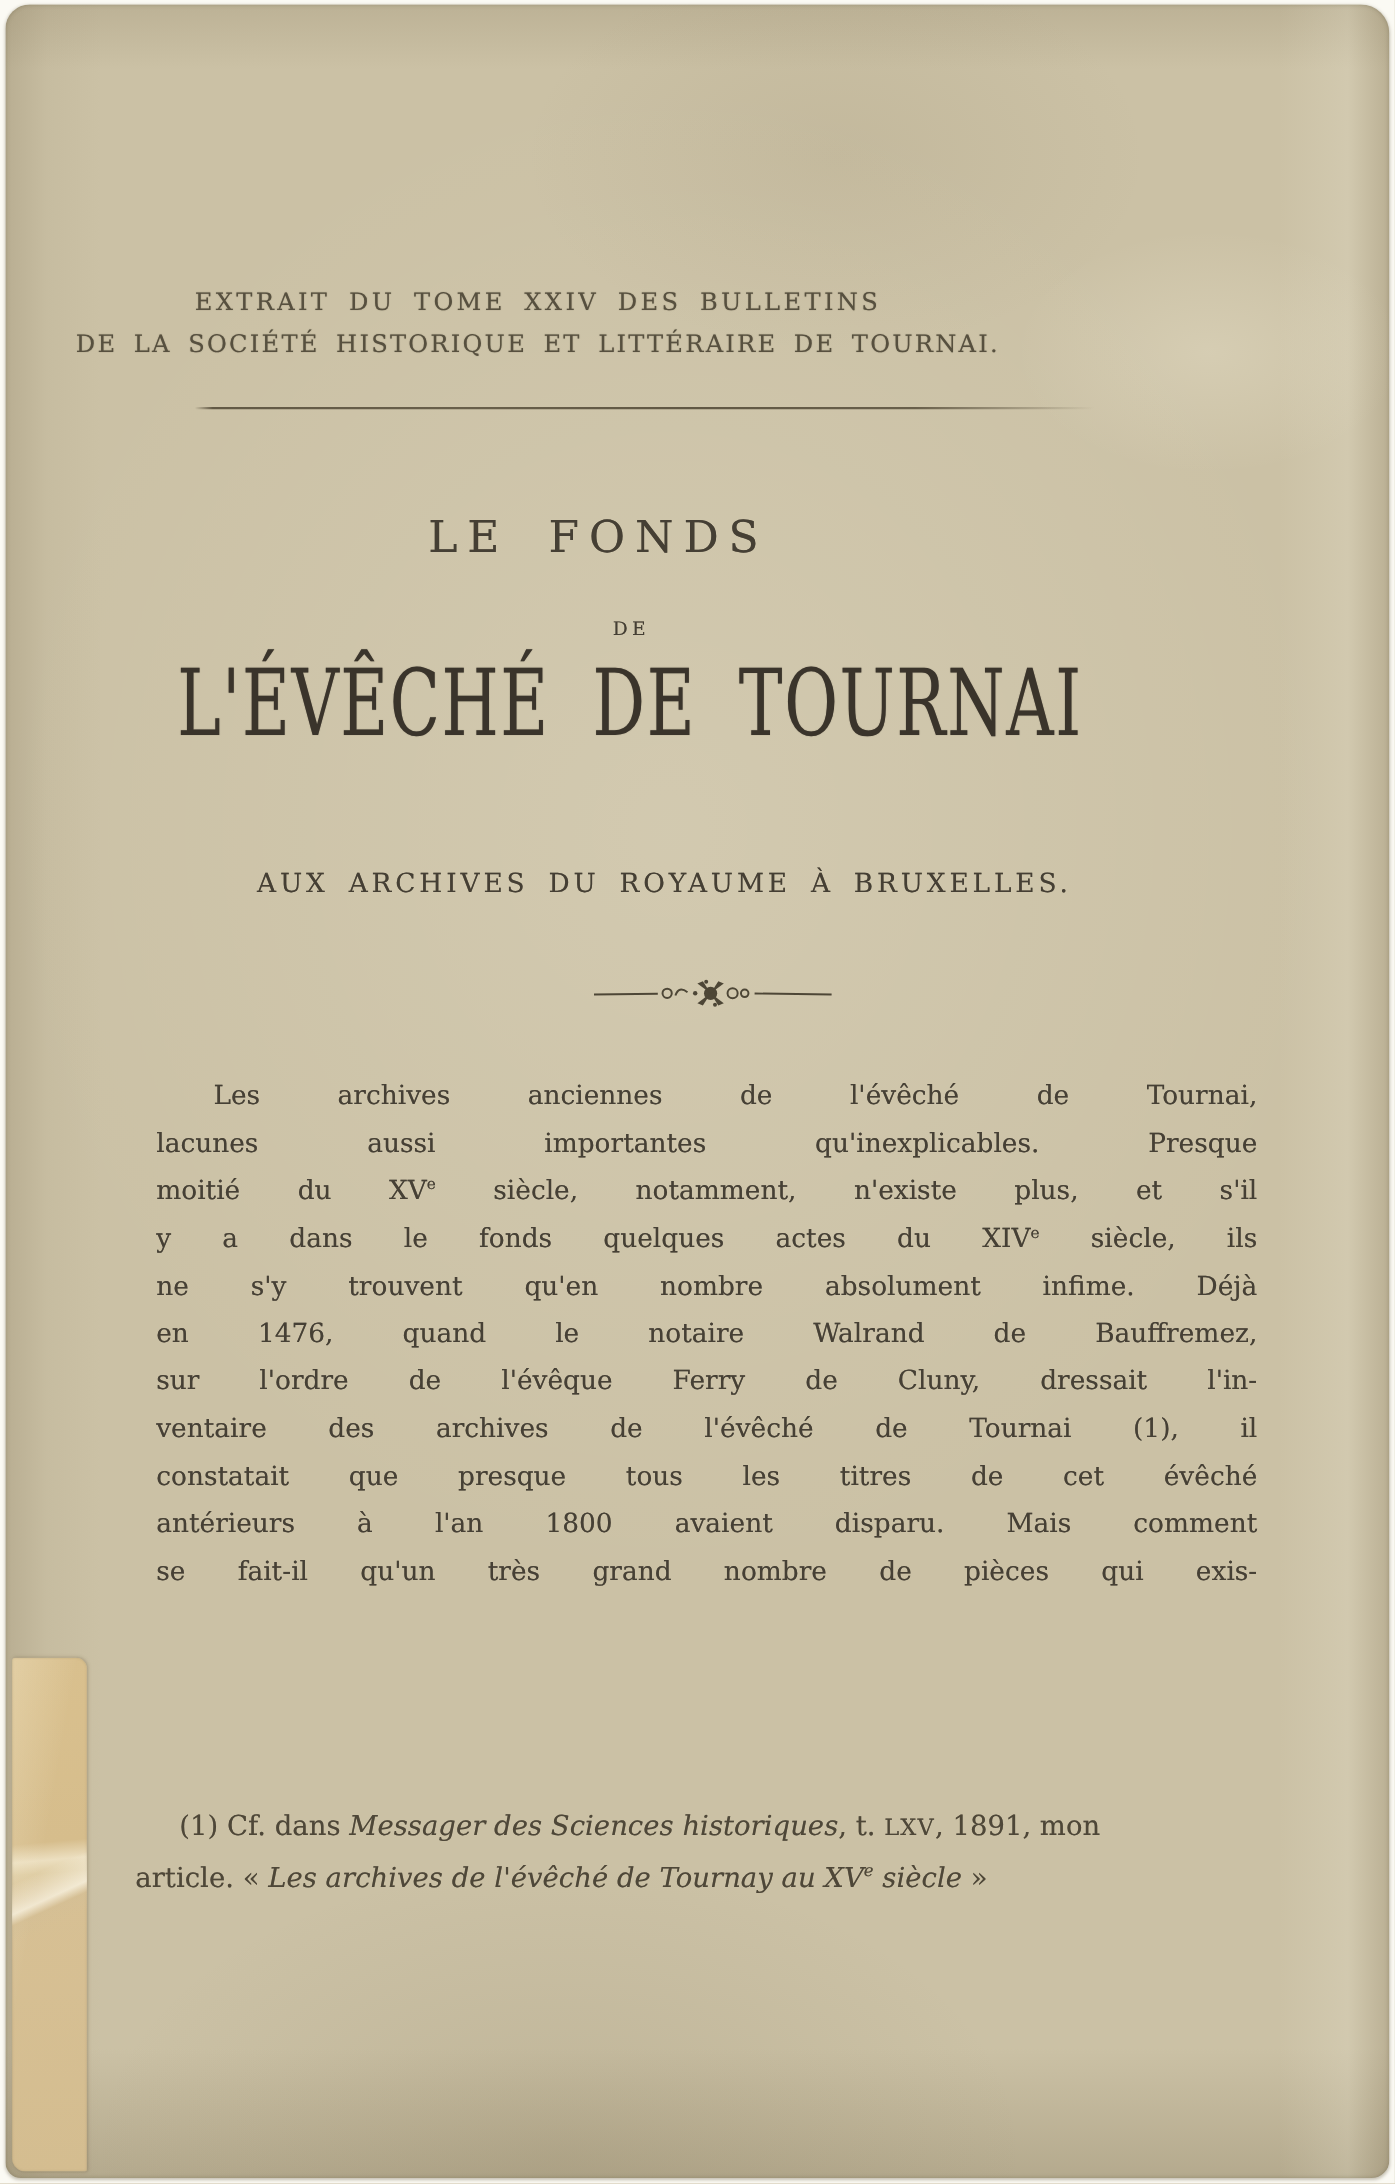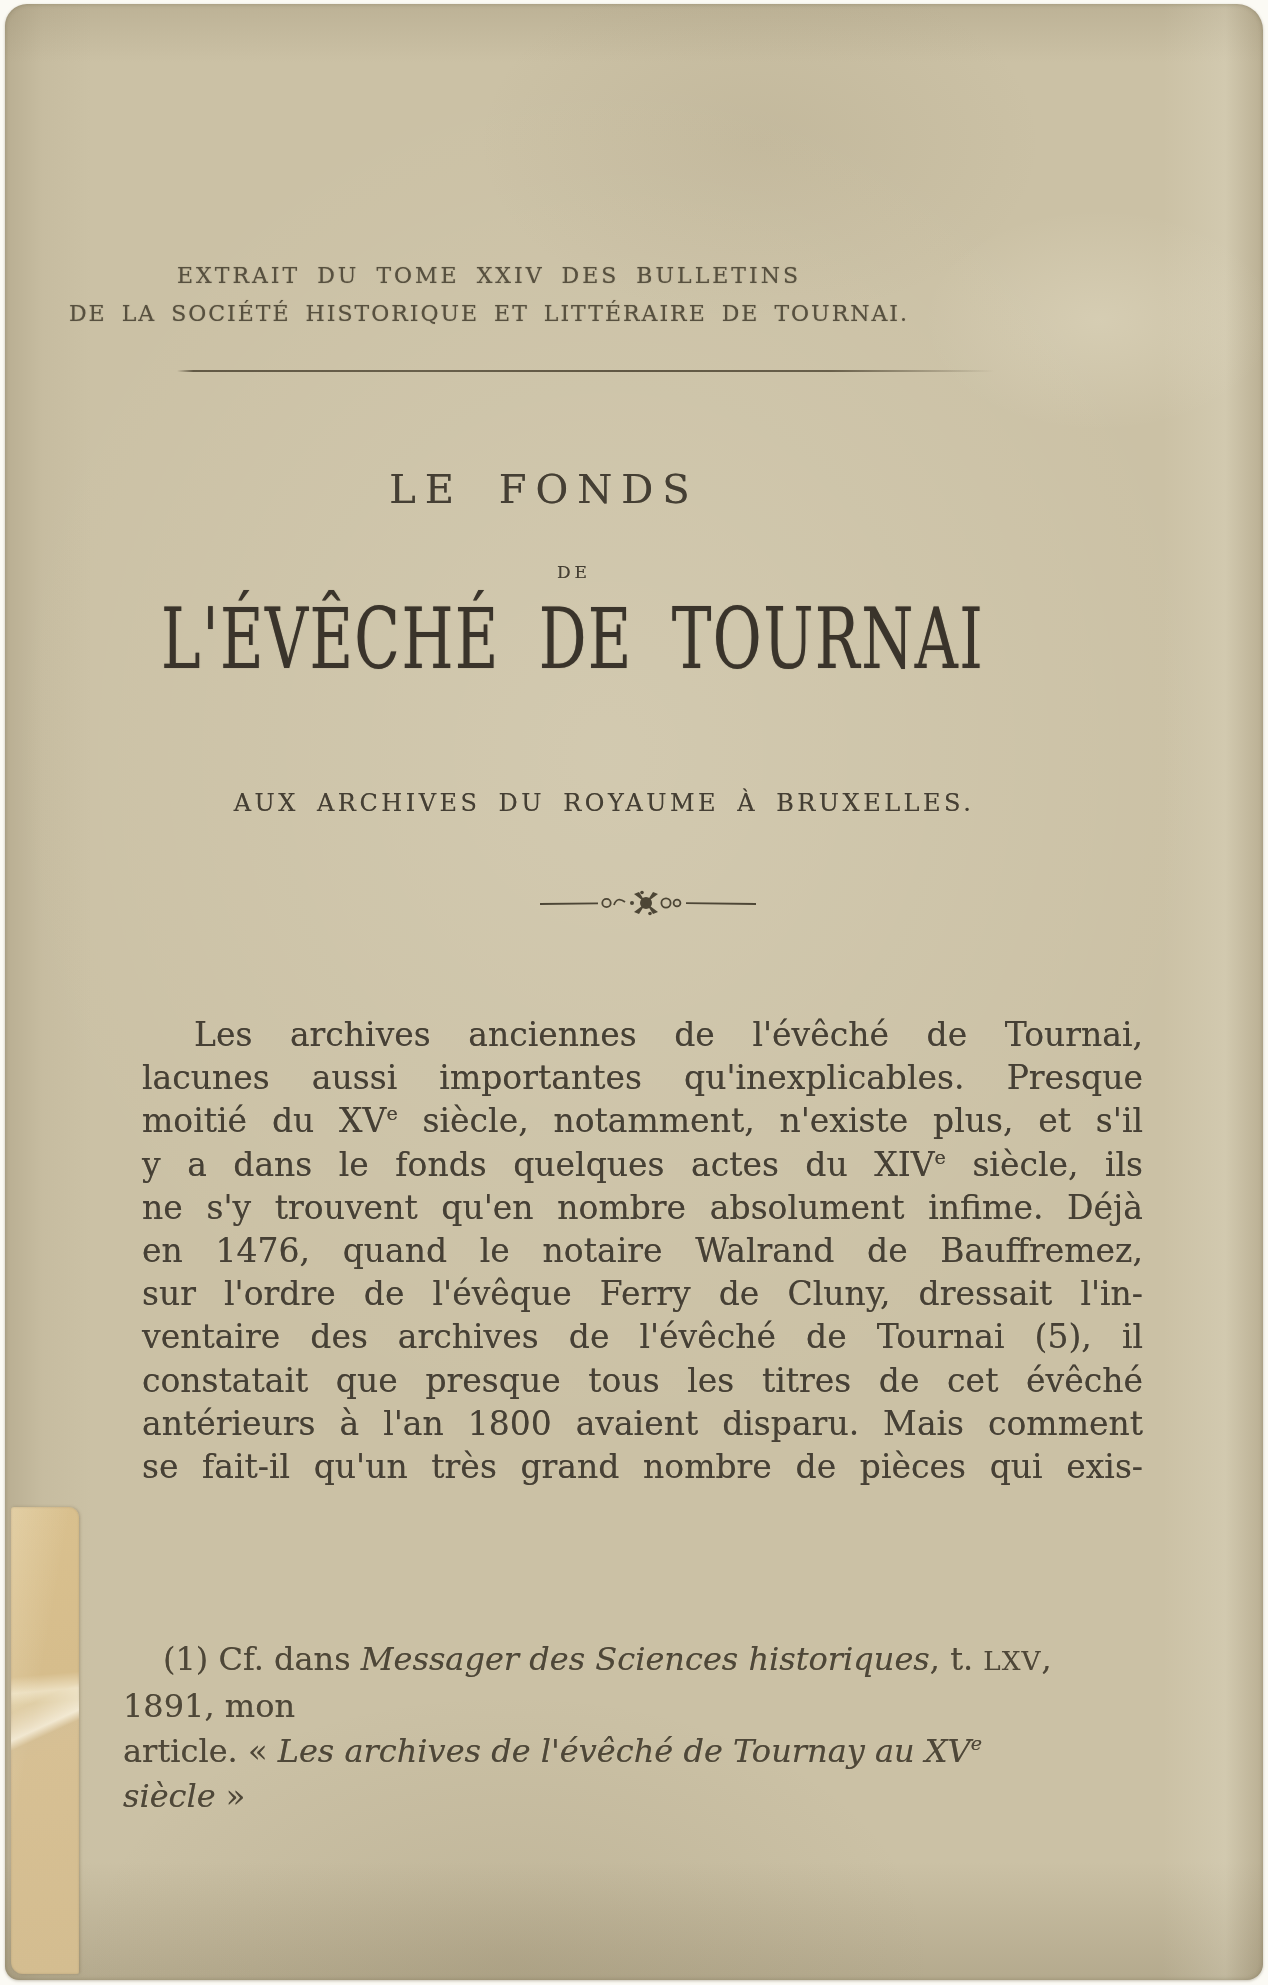--- a/index.html
+++ b/index.html
@@ -59,31 +59,31 @@
     transform:translateX(-61px);
   }
   .maintitle .squeeze{display:inline-block;transform:scaleX(0.71);transform-origin:50% 50%;}
   .subtitle{top:785px;font-size:24px;letter-spacing:3.5px;word-spacing:7px;transform:translateX(-30px);}
 
   .ornament{position:absolute;top:884px;left:0;right:0;text-align:center;transform:translateX(14px);}
   .ornament svg{display:inline-block;}
 
   
   .bodytext{
-    position:absolute;top:1009px;left:137px;width:1001px;
-    font-size:33px;line-height:43.2px;color:#464035;
+    position:absolute;top:971px;left:137px;width:1001px;
+    font-size:24px;line-height:43.2px;color:#464035;
     text-shadow:0 0 0.6px rgba(64,57,45,0.55);
   }
   .bline{text-align:justify;text-align-last:justify;}
   .bline.indent{text-indent:52px;}
   .bline sup{font-size:0.58em;vertical-align:super;line-height:0;}
   
   .footnote{
     position:absolute;top:1633px;left:118px;width:940px;
-    font-size:32px;line-height:45px;color:#4e4738;
+    font-size:25px;line-height:45px;color:#4e4738;
     text-shadow:0 0 0.6px rgba(70,62,48,0.5);
   }
   .fline.indent{text-indent:40px;}
   .fline sup{font-size:0.6em;vertical-align:super;line-height:0;}
   .fline .sc{font-size:0.82em;letter-spacing:1px;}
 </style>
 </head>
 <body>
 
 <div class="paper">
@@ -124,21 +124,21 @@
   </div>
 
   <div class="bodytext">
     <div class="bline indent">Les archives anciennes de l'évêché de Tournai,</div>
     <div class="bline">lacunes aussi importantes qu'inexplicables. Presque</div>
     <div class="bline">moitié du XV<sup>e</sup> siècle, notamment, n'existe plus, et s'il</div>
     <div class="bline">y a dans le fonds quelques actes du XIV<sup>e</sup> siècle, ils</div>
     <div class="bline">ne s'y trouvent qu'en nombre absolument infime. Déjà</div>
     <div class="bline">en 1476, quand le notaire Walrand de Bauffremez,</div>
     <div class="bline">sur l'ordre de l'évêque Ferry de Cluny, dressait l'in-</div>
-    <div class="bline">ventaire des archives de l'évêché de Tournai (5), il</div>
+    <div class="bline">ventaire des archives de l'évêché de Tournai (1), il</div>
     <div class="bline">constatait que presque tous les titres de cet évêché</div>
     <div class="bline">antérieurs à l'an 1800 avaient disparu. Mais comment</div>
     <div class="bline">se fait-il qu'un très grand nombre de pièces qui exis-</div>
   </div>
 
   <div class="footnote">
     <div class="fline indent">(1) Cf. dans <i>Messager des Sciences historiques</i>, t. <span class="sc">LXV</span>, 1891, mon</div>
     <div class="fline">article. « <i>Les archives de l'évêché de Tournay au XV<sup>e</sup> siècle</i> »</div>
   </div>
 

